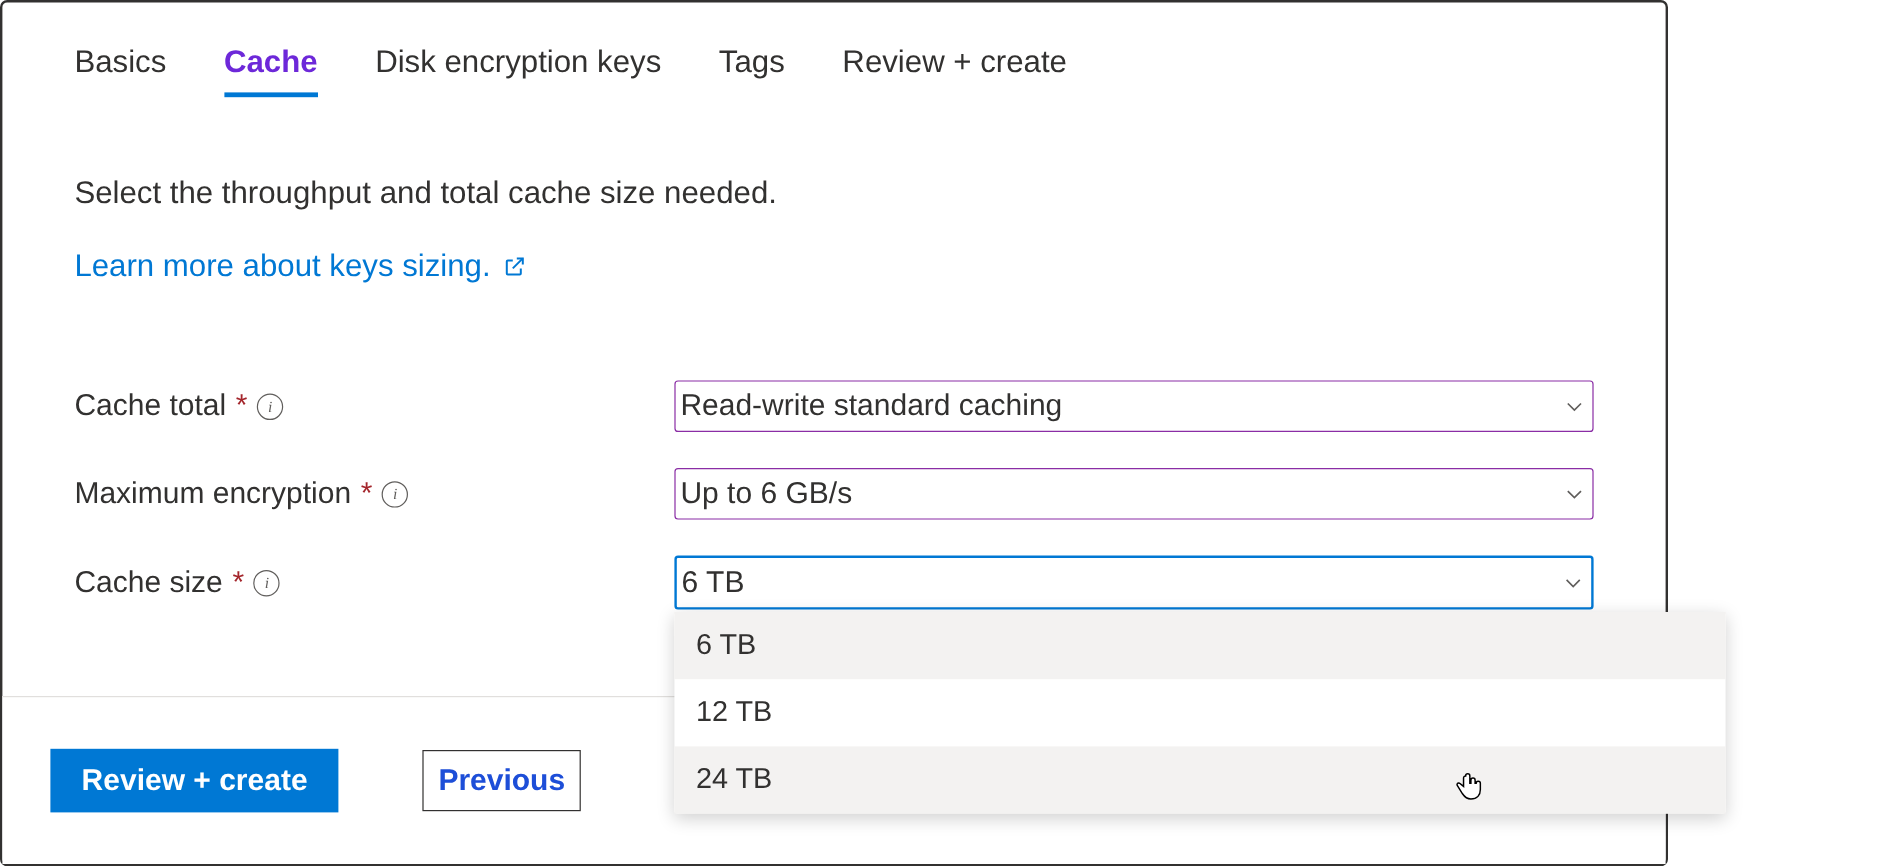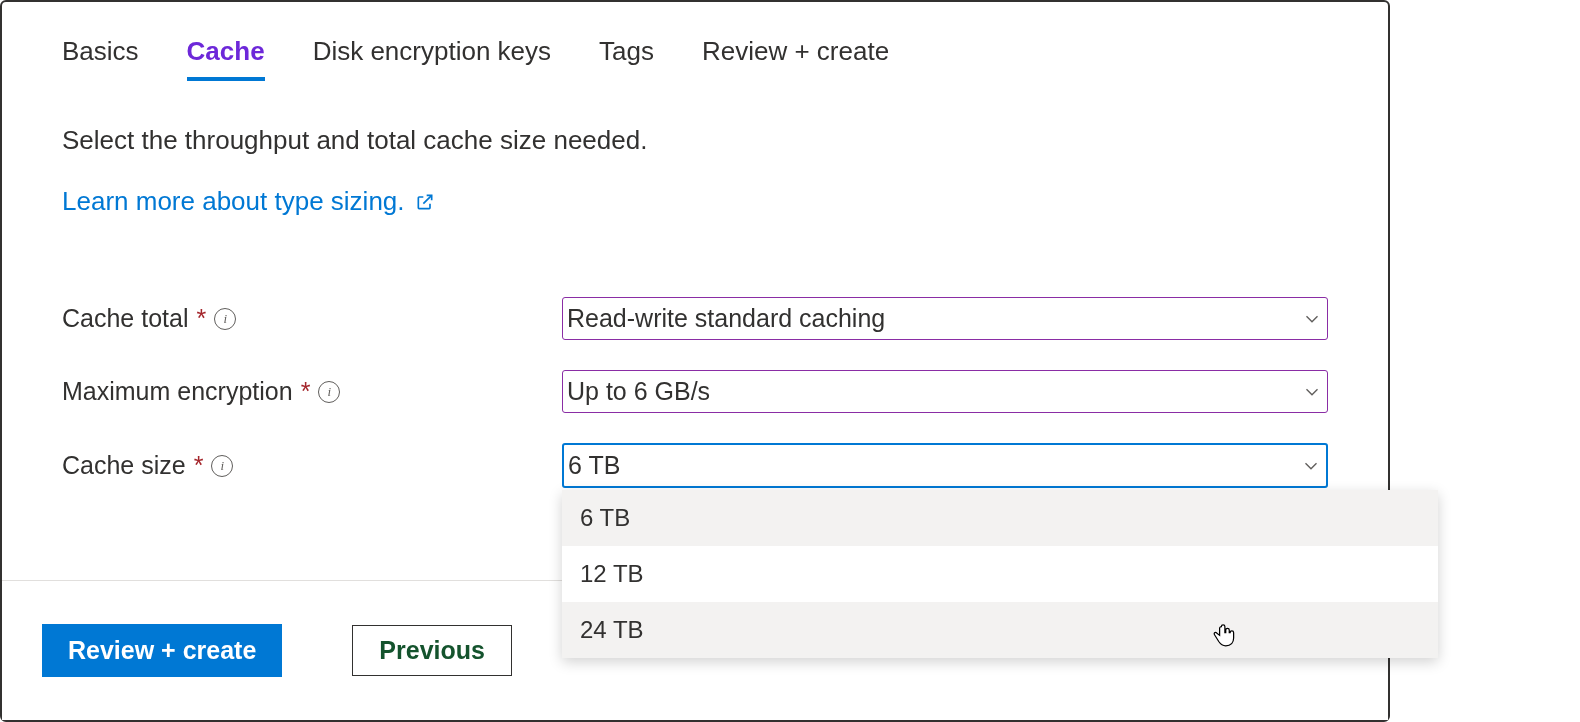--- a/index.html
+++ b/index.html
@@ -37,21 +37,21 @@
   }
   .tab.active {
     font-weight: 700;
     border-bottom: 4px solid #0078d4;
     color: #6d28d9;
   }
 
   
   .desc {
     font-size: 26px;
-    margin-top: 44px;
+    margin-top: 64px;
     color: #323130;
   }
   .link {
     display: inline-flex;
     align-items: center;
     gap: 10px;
     color: #0078d4;
     font-size: 26px;
     margin-top: 30px;
     text-decoration: none;
@@ -164,23 +164,23 @@
     background: #0078d4;
     color: #ffffff;
     border: none;
     padding: 12px 26px;
     font-size: 25px;
     font-weight: 600;
     cursor: pointer;
   }
   .btn-secondary {
     background: #ffffff;
-    color: #14532d;
+    color: #1d4ed8;
     border: 1.5px solid #323130;
-    padding: 10px 26px;
+    padding: 10px 12px;
     font-size: 25px;
     font-weight: 600;
     cursor: pointer;
   }
 </style>
 </head>
 <body>
 
 <div class="viewport">
 
@@ -191,21 +191,21 @@
     <div class="tab">Disk encryption keys</div>
     <div class="tab">Tags</div>
     <div class="tab">Review + create</div>
   </div>
 
   
   <div class="desc">Select the throughput and total cache size needed.</div>
 
   
   <a class="link">
-    <span>Learn more about type sizing.</span>
+    <span>Learn more about keys sizing.</span>
     <svg viewBox="0 0 24 24" fill="none" stroke-width="2">
       <path d="M14 4h6v6"></path>
         <path d="M20 4L10 14"></path>
         <path d="M18 14v5a1 1 0 0 1-1 1H5a1 1 0 0 1-1-1V7a1 1 0 0 1 1-1h5"></path>
     </svg>
   </a>
 
   
   <div class="form">
 

